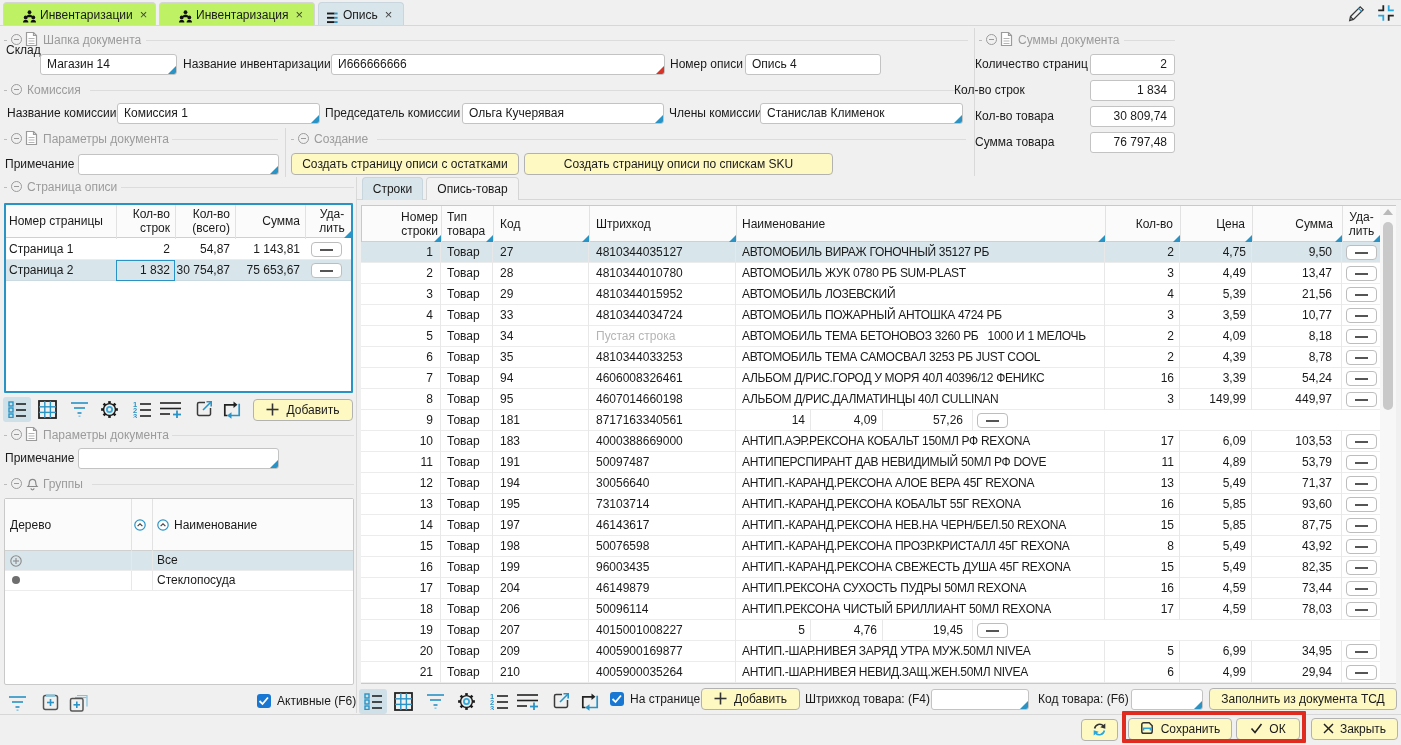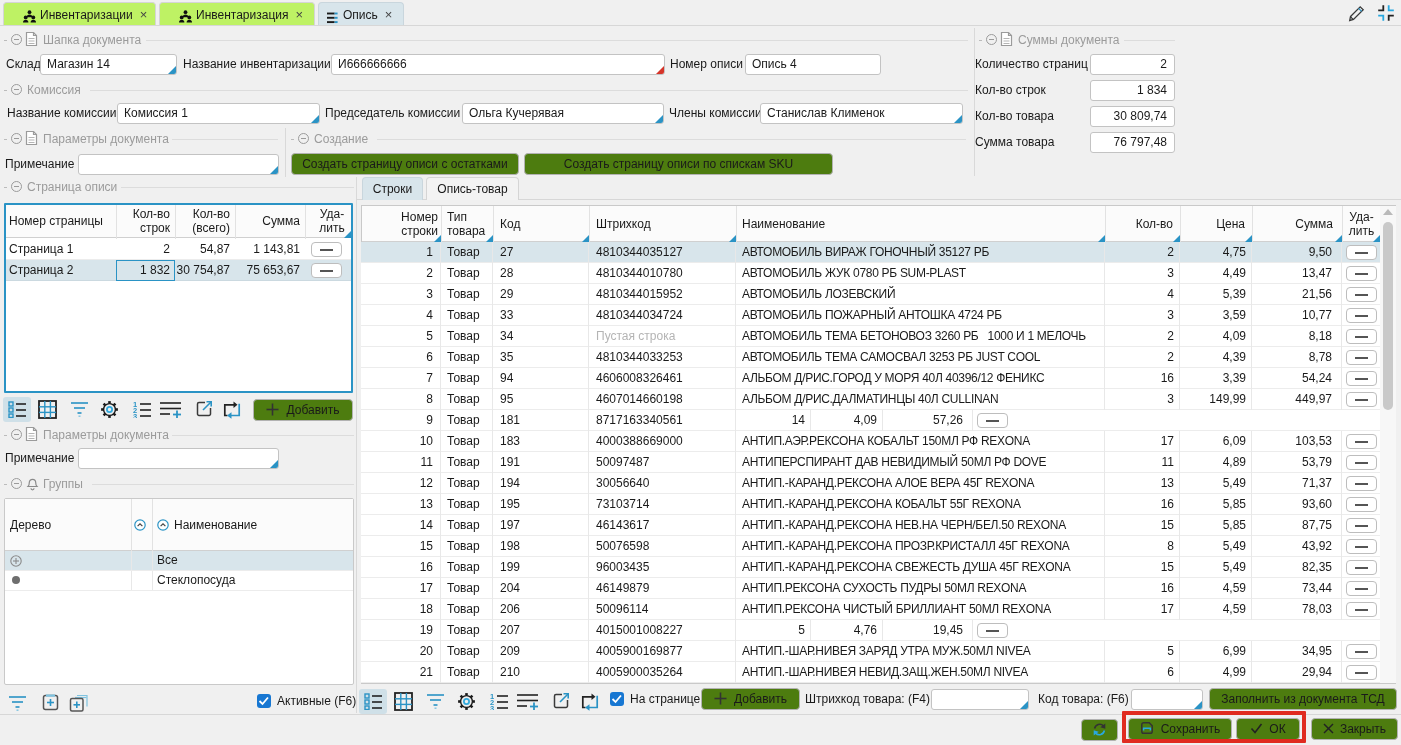--- a/index.html
+++ b/index.html
@@ -6,21 +6,21 @@
 body{font-family:"Liberation Sans",sans-serif;font-size:12px;color:#1a1a1a;background:#f0f0f0;position:relative}
 .abs{position:absolute}
 .lbl{position:absolute;height:21px;line-height:21px;white-space:nowrap}
 .inp{position:absolute;height:21px;background:#fff;border:1px solid #c3c3c3;border-radius:3px;line-height:19px;padding:0 6px;white-space:nowrap;overflow:hidden}
 .inp.num{text-align:right;padding-right:7px}
 .corner{position:absolute;right:0;bottom:0;width:0;height:0;border-style:solid;border-width:0 0 8px 8px;border-color:transparent transparent #2a93c5 transparent}
 .corner.red{border-color:transparent transparent #d63429 transparent}
 .gtitle{position:absolute;color:#9b9b9b;white-space:nowrap;height:14px;line-height:14px}
 .gline{position:absolute;height:1px;background:#dcdcdc}
 .vline{position:absolute;width:1px;background:#d9d9d9}
-.btn{position:absolute;height:22px;background:#4d7c0f;border:1px solid #b2b2b2;border-radius:4px;text-align:center;line-height:20px;white-space:nowrap}
+.btn{position:absolute;height:22px;background:#fef9c3;border:1px solid #b2b2b2;border-radius:4px;text-align:center;line-height:20px;white-space:nowrap}
 .minuscircle{position:absolute;width:11px;height:11px;border:1px solid #9b9b9b;border-radius:50%}
 .minuscircle::after{content:"";position:absolute;left:2px;right:2px;top:4px;height:1px;background:#9b9b9b}
 .tab{position:absolute;top:2px;height:24px;background:#bef264;border:1px solid #d5d5d5;border-bottom:none;border-radius:4px 4px 0 0;line-height:23px;white-space:nowrap}
 .tab.active{background:#d8e5eb;border-color:#c9d6dd}
 .tabx{color:#444;font-size:13px;margin-left:7px}
 .minusbtn{display:inline-block;position:relative;width:31px;height:15px;background:#fff;border:1px solid #bdbdbd;border-radius:4px;vertical-align:middle}
 .minusbtn .dash{position:absolute;left:8px;right:8px;top:6px;height:1.5px;background:#555}
 
 .mrow{position:absolute;left:361px;width:1019px;height:21px;background:#fff;border-bottom:1px solid #ececec;display:flex}
 .mrow.sel{background:#d8e5eb}
@@ -98,21 +98,21 @@
     <path d="M1.5 1.5h7l3 3v10h-10z" fill="#fff" stroke="#9b9b9b" stroke-width="1.2"></path>
     <path d="M8.5 1.5v3h3" fill="none" stroke="#9b9b9b" stroke-width="1.2"></path>
     <g stroke="#b5b5b5" stroke-width="1">
       <line x1="3.5" y1="7.5" x2="9.5" y2="7.5"></line>
       <line x1="3.5" y1="10" x2="9.5" y2="10"></line>
       <line x1="3.5" y1="12.5" x2="9.5" y2="12.5"></line>
     </g>
   </svg>
 <div class="gtitle" style="left:43px;top:33px">Шапка документа</div>
 <div class="gline" style="left:146px;top:40px;width:822px"></div>
-<div class="lbl" style="left:6px;top:54px">Склад</div>
+<div class="lbl" style="left:6px;top:40px">Склад</div>
 <div class="inp" style="left:40px;top:54px;width:137px">Магазин 14<span class="corner"></span></div>
 <div class="lbl" style="left:183px;top:54px">Название инвентаризации</div>
 <div class="inp" style="left:331px;top:54px;width:334px">И666666666<span class="corner red"></span></div>
 <div class="lbl" style="left:670px;top:54px">Номер описи</div>
 <div class="inp" style="left:745px;top:54px;width:136px">Опись 4</div>
 <div class="abs" style="left:4px;top:90px;width:3px;height:1px;background:#bbb"></div>
 <div class="minuscircle" style="left:11px;top:84px"></div>
 <div class="gtitle" style="left:27px;top:83px">Комиссия</div>
 <div class="gline" style="left:90px;top:90px;width:878px"></div>
 <div class="lbl" style="left:7px;top:103px">Название комиссии</div>
@@ -154,21 +154,21 @@
     <g stroke="#b5b5b5" stroke-width="1">
       <line x1="3.5" y1="7.5" x2="9.5" y2="7.5"></line>
       <line x1="3.5" y1="10" x2="9.5" y2="10"></line>
       <line x1="3.5" y1="12.5" x2="9.5" y2="12.5"></line>
     </g>
   </svg>
 <div class="gtitle" style="left:1018px;top:33px">Суммы документа</div>
 <div class="gline" style="left:1124px;top:40px;width:51px"></div>
 <div class="lbl" style="left:975px;top:54px">Количество страниц</div>
 <div class="inp num" style="left:1090px;top:54px;width:85px">2</div>
-<div class="lbl" style="left:975px;top:80px">Кол-во строк</div>
+<div class="lbl" style="left:954px;top:80px">Кол-во строк</div>
 <div class="inp num" style="left:1090px;top:80px;width:85px">1 834</div>
 <div class="lbl" style="left:975px;top:106px">Кол-во товара</div>
 <div class="inp num" style="left:1090px;top:106px;width:85px">30 809,74</div>
 <div class="lbl" style="left:975px;top:132px">Сумма товара</div>
 <div class="inp num" style="left:1090px;top:132px;width:85px">76 797,48</div>
 <div class="abs" style="left:4px;top:187px;width:3px;height:1px;background:#bbb"></div>
 <div class="minuscircle" style="left:11px;top:181px"></div>
 <div class="gtitle" style="left:27px;top:180px">Страница описи</div>
 <div class="gline" style="left:121px;top:187px;width:233px"></div>
 <div class="abs" style="left:4px;top:203px;width:349px;height:190px;background:#fff;border:2px solid #2a93c5;border-radius:1px"></div>

